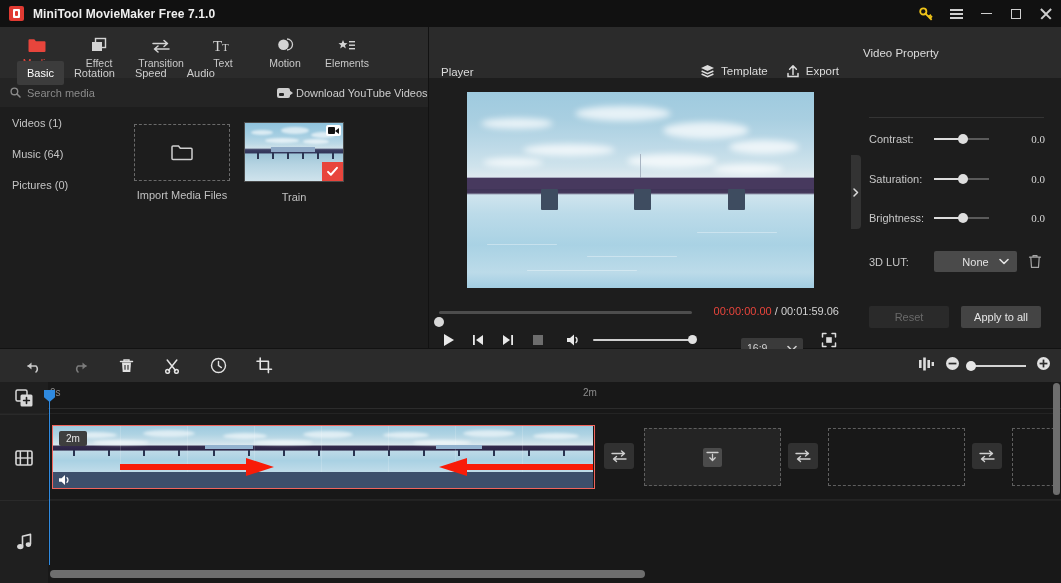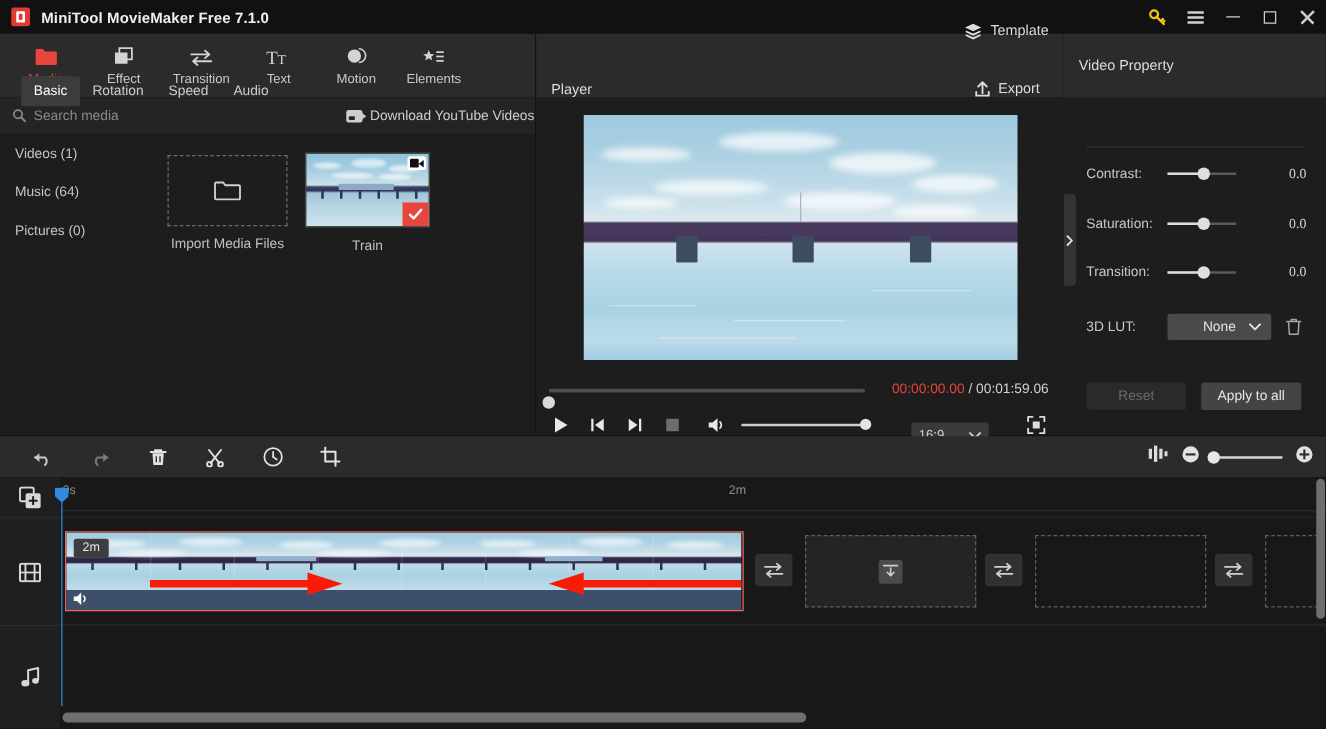--- a/index.html
+++ b/index.html
@@ -137,21 +137,21 @@
   .check-badge svg { width: 13px; height: 13px; }
   .media-lbl { position: absolute; left: 120px; top: 84px; width: 108px; text-align: center; font-size: 11px; color: #c0c0c0; }
 
   
   .player { position: absolute; left: 429px; top: 27px; width: 422px; height: 321px; background: #1d1d1d; }
   .player-head {
     position: absolute; left: 0; top: 0; width: 422px; height: 51px; background: #2b2b2b;
     display: flex; align-items: flex-end;
   }
   .player-title { margin-left: 12px; font-size: 11.5px; color: #dcdcdc; }
-  .ph-actions { position: absolute; right: 12px; display: flex; align-items: center; gap: 32px; flex-direction: column; }
+  .ph-actions { position: absolute; right: 12px; display: flex; align-items: center; gap: 18px; }
   .ph-action { display: flex; align-items: center; gap: 6px; font-size: 11.5px; color: #dcdcdc; }
 
   .video-stage {
     position: absolute; left: 0; top: 51px; width: 422px; height: 223px; background: #1d1d1d;
     display: flex; align-items: center; justify-content: center;
   }
   .video-frame {
     width: 347px; height: 196px; position: relative; overflow: hidden;
     background: linear-gradient(180deg,
       #9ecadf 0%, #a9cfe1 14%, #bcd9e7 27%, #cfe3ec 38%, #dfe9ef 43.5%,
@@ -172,21 +172,21 @@
   .prog-knob { position: absolute; left: 5px; top: 6px; width: 10px; height: 10px; border-radius: 50%; background: #d8d8d8; }
   .time-txt { position: absolute; right: 12px; top: 4px; font-size: 11px; font-family: "Liberation Sans", sans-serif; }
   .time-cur { color: #e8453c; }
   .time-sep, .time-tot { color: #d2d2d2; }
 
   .ctrl-row { position: absolute; left: 0; top: 300px; width: 422px; height: 26px; display: flex; align-items: center; }
   .ctrl-btn { width: 26px; height: 22px; display: flex; align-items: center; justify-content: center; }
   .vol-track { width: 100px; height: 2.5px; background: #cfcfcf; border-radius: 2px; position: relative; margin-left: 6px; }
   .vol-knob { position: absolute; right: -4px; top: -3.5px; width: 9px; height: 9px; border-radius: 50%; background: #e2e2e2; }
   .ratio-sel {
-    position: absolute; right: 60px; width: 62px; height: 20px; background: #3a3a3a; border-radius: 2px;
+    position: absolute; right: 48px; width: 62px; height: 20px; background: #3a3a3a; border-radius: 2px;
     display: flex; align-items: center; justify-content: space-between; padding: 0 6px;
     font-size: 10.5px; color: #d0d0d0; margin-top: 16px;
   }
   .fullscr { position: absolute; right: 14px; width: 16px; height: 16px; }
 
   
   .collapse-handle {
     position: absolute; left: 851px; top: 155px; width: 10px; height: 74px;
     background: #333333; border-radius: 0 4px 4px 0;
     display: flex; align-items: center; justify-content: center;
@@ -603,21 +603,21 @@
   </div>
   <div class="slider-row" style="top:169px;">
     <span class="slider-lbl">Saturation:</span>
     <div class="s-track">
       <div class="s-fill"></div>
       <div class="s-knob"></div>
     </div>
     <span class="s-val">0.0</span>
   </div>
   <div class="slider-row" style="top:208px;">
-    <span class="slider-lbl">Transition:</span>
+    <span class="slider-lbl">Brightness:</span>
     <div class="s-track">
       <div class="s-fill"></div>
       <div class="s-knob"></div>
     </div>
     <span class="s-val">0.0</span>
   </div>
 
   <div class="lut-row">
     <span class="lut-lbl">3D LUT:</span>
     <div class="lut-sel">

